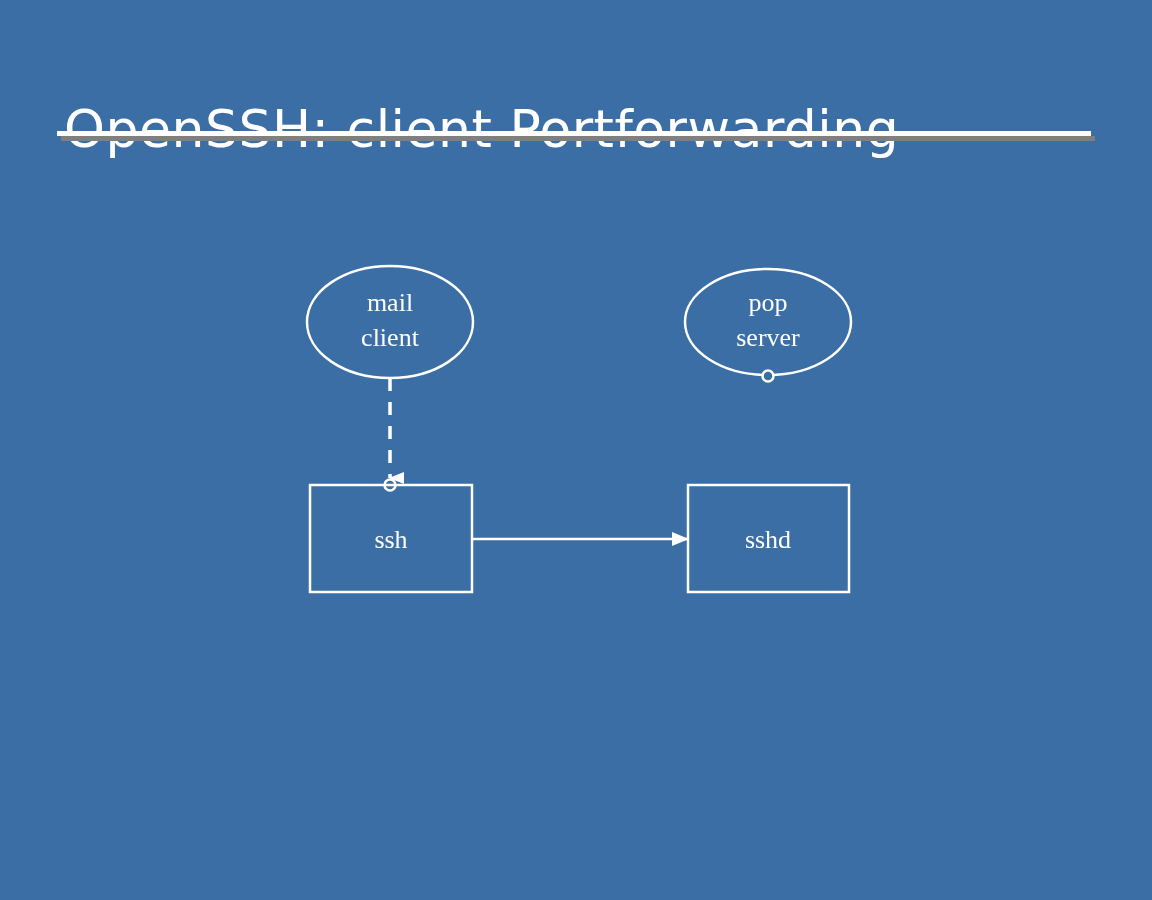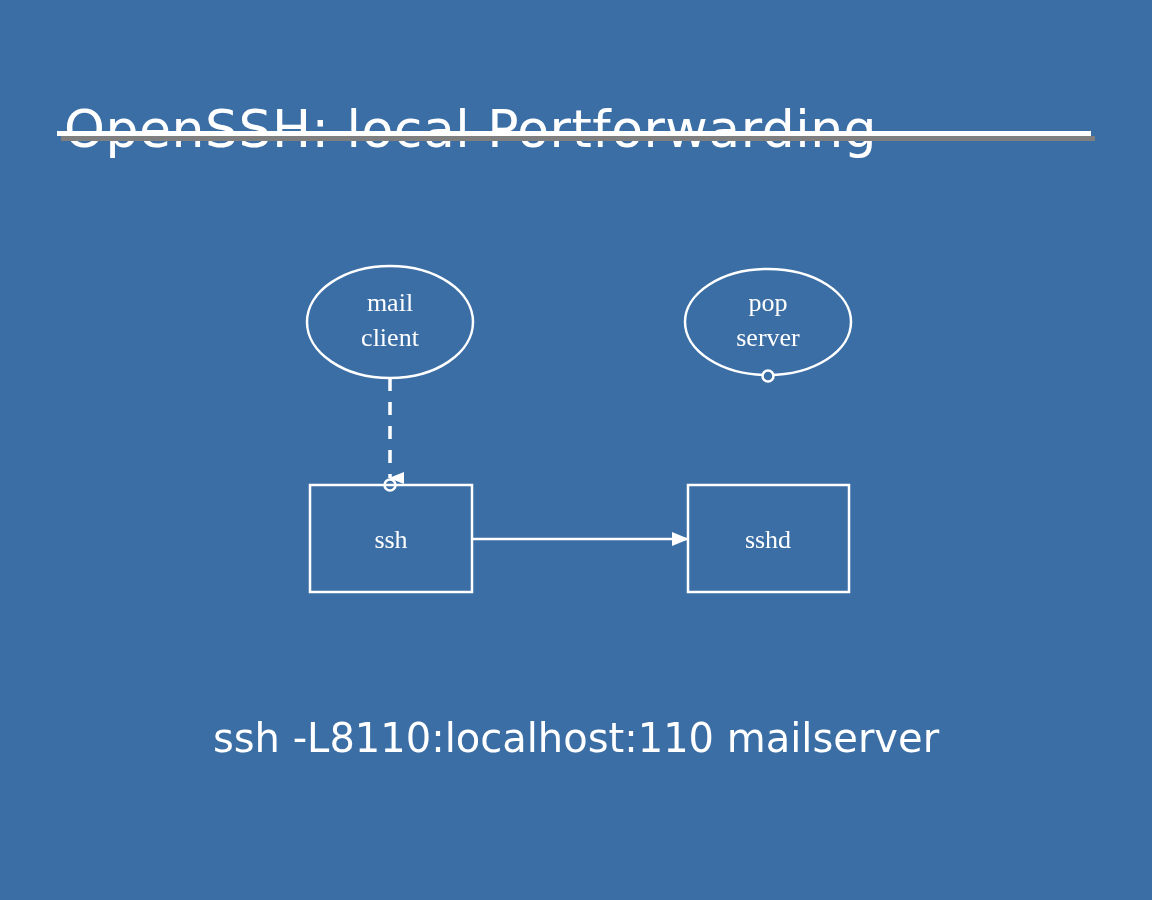--- a/index.html
+++ b/index.html
@@ -89,21 +89,21 @@
     font-size: 40px;
     line-height: 56px;
     white-space: nowrap;
   }
 </style>
 </head>
 <body>
 
 <div id="slide">
 
-  <h1 id="slide-title">OpenSSH: local Portforwarding</h1>
+  <h1 id="slide-title">OpenSSH: client Portforwarding</h1>
 
   <div id="title-rule">
     <div class="bar-white"></div>
     <div class="bar-gray"></div>
   </div>
 
   <svg id="diagram-svg" viewBox="0 0 1152 900">
     <defs>
       <marker id="arrow-down" markerWidth="16" markerHeight="16" refX="8" refY="14" orient="auto" markerUnits="userSpaceOnUse">
         <path d="M 2,0 L 14,0 L 8,15 Z" fill="#ffffff"></path>
@@ -140,15 +140,14 @@
     <g>
       <line x1="472" y1="539" x2="688" y2="539" stroke="#ffffff" stroke-width="2.5" marker-end="url(#arrow-right)"></line>
     </g>
 
     <g>
       <rect x="688" y="485" width="161" height="107" fill="none" stroke="#ffffff" stroke-width="2.5"></rect>
       <text class="node-label" x="768" y="548" text-anchor="middle">sshd</text>
     </g>
   </svg>
 
-  <div id="command-text">ssh -L8110:localhost:110 mailserver</div>
 
 </div>
 
 </body></html>

